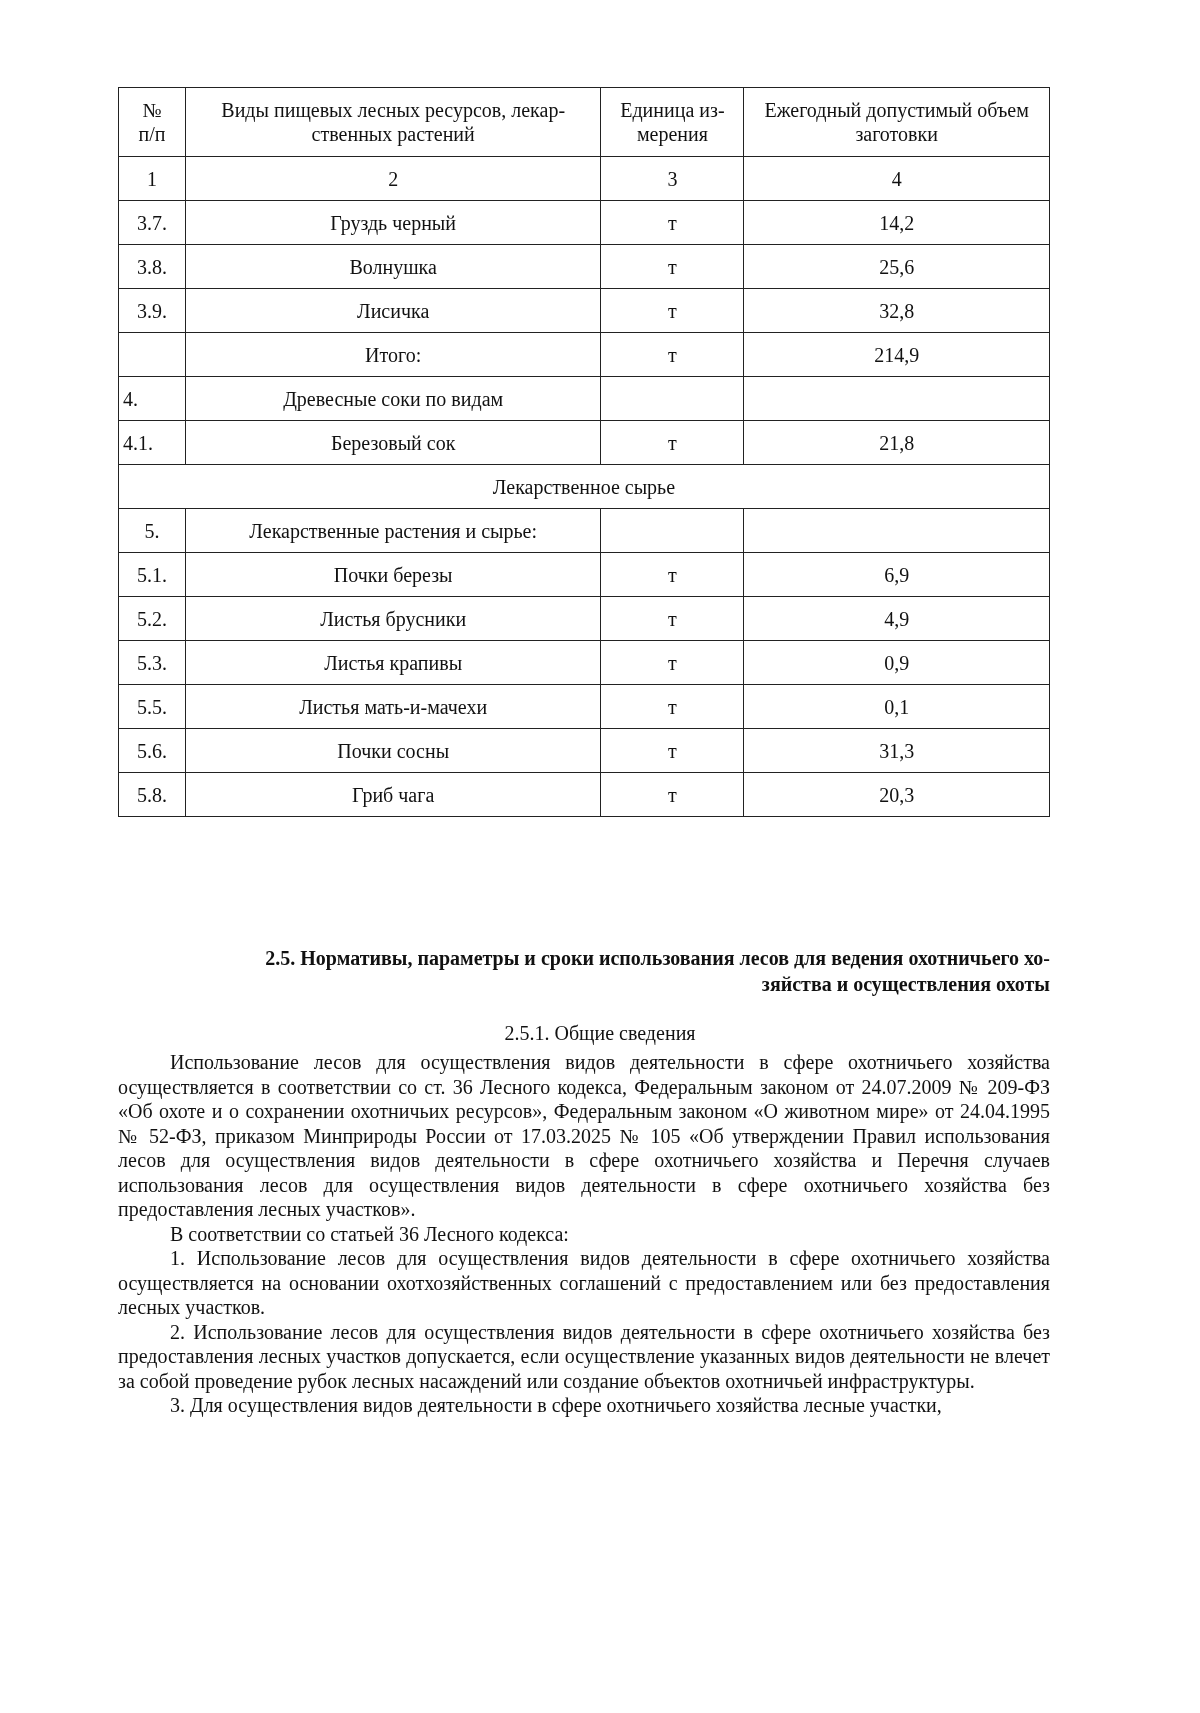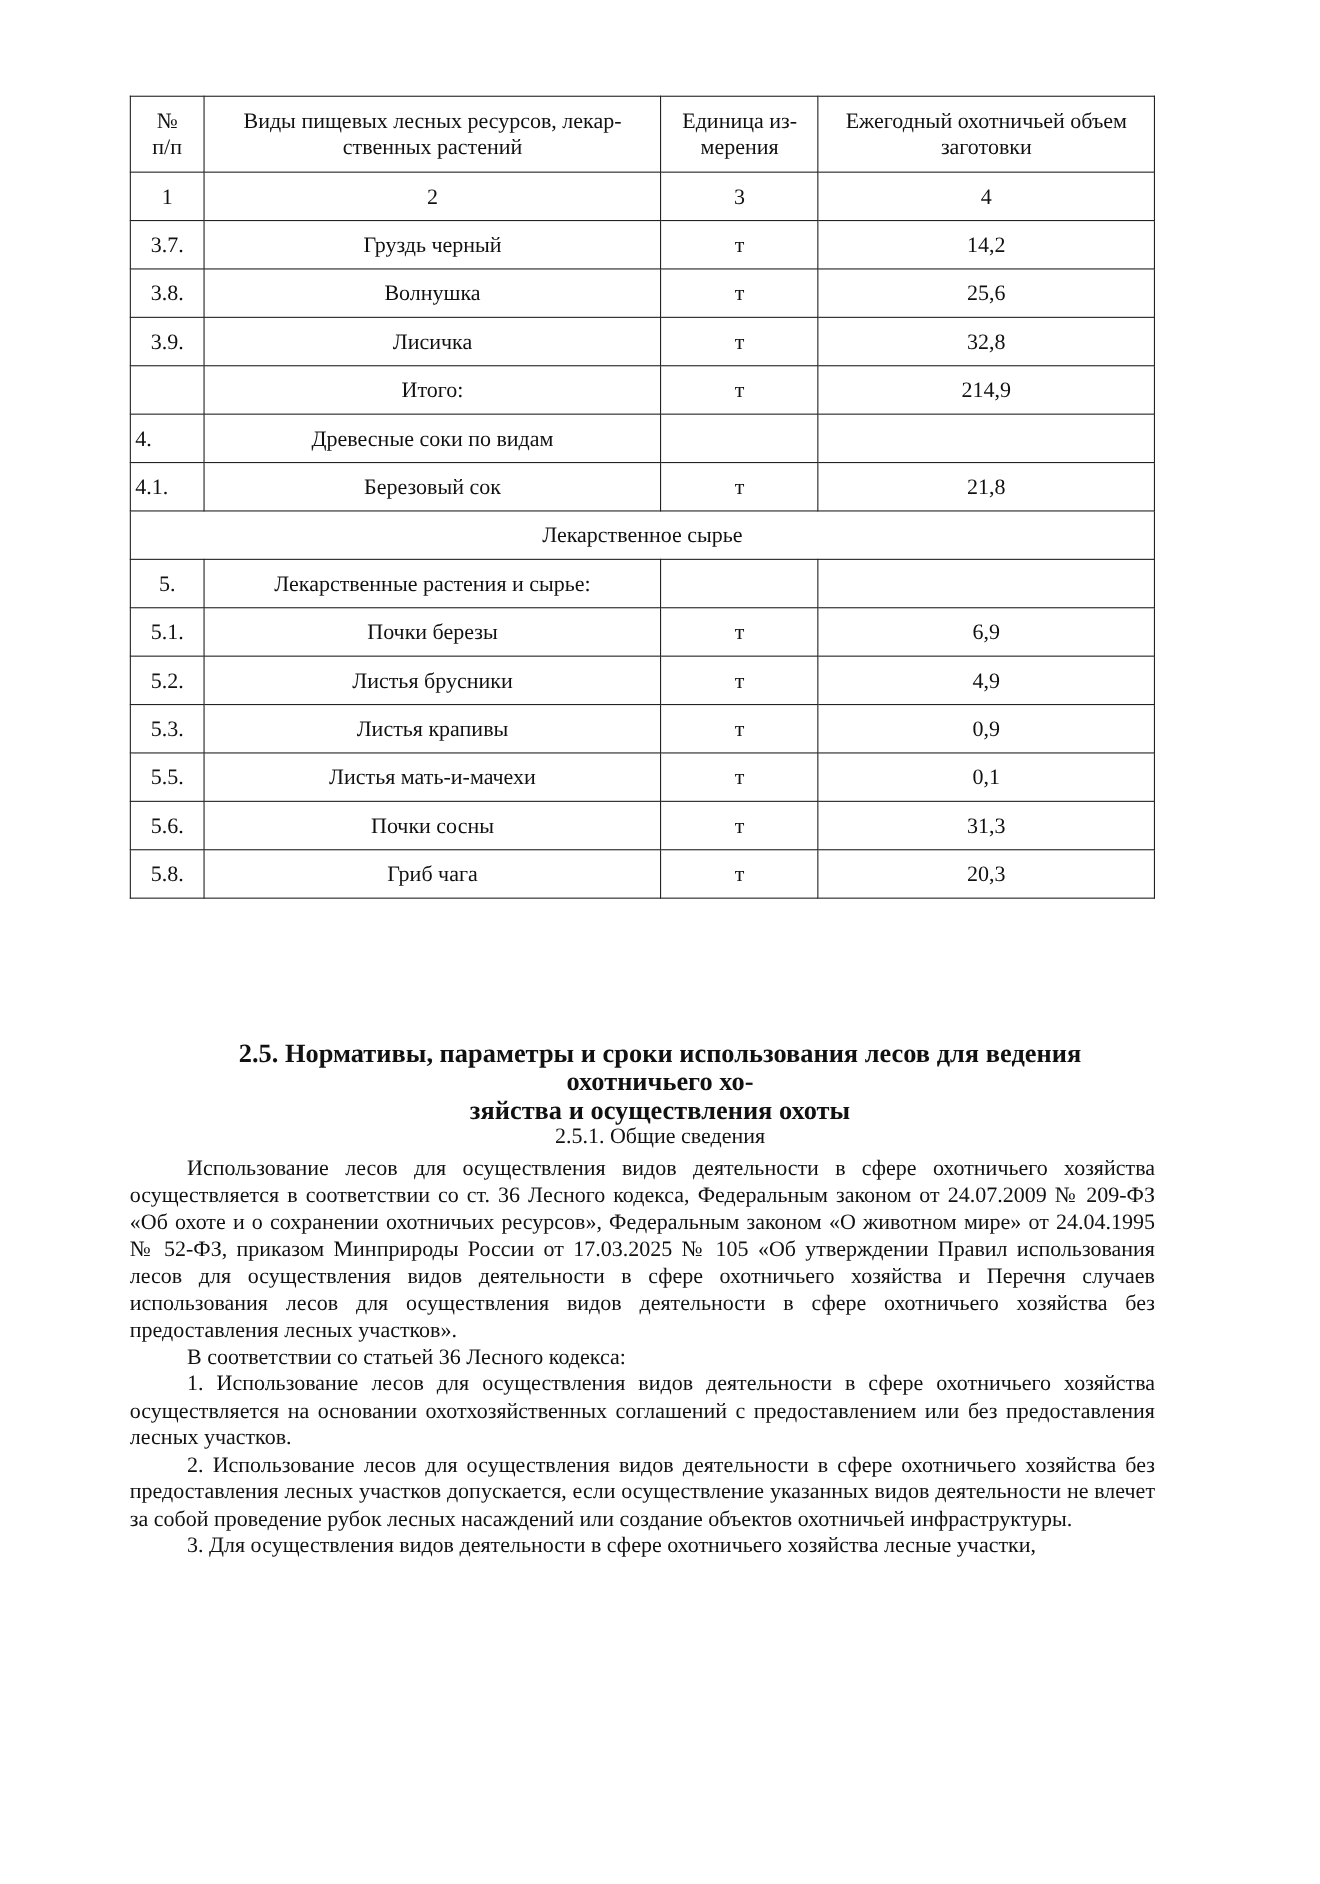--- a/index.html
+++ b/index.html
@@ -7,37 +7,37 @@
          font-family:"Liberation Serif", serif; color:#111; }
   .page-num { position:absolute; top:46px; left:0; width:1200px; text-align:right; font-size:19px;margin-left:44px; }
   table.res { position:absolute; left:118px; top:87px; width:932px; border-collapse:collapse; font-size:20px; }
   table.res td { border:1.5px solid #222; text-align:center; vertical-align:middle; padding:0 4px; height:43px; line-height:24px; }
   table.res tr.hdr td { height:68px; line-height:24px; }
   table.res td.c1 { width:58px; }
   table.res td.c2 { width:407px; }
   table.res td.c3 { width:134px; }
   table.res td.c4 { width:297px; }
   table.res td.left { text-align:left; }
-  .h2 { position:absolute; left:150px; width:900px; top:945px; text-align:center; font-weight:bold; font-size:24px; line-height:26px; }
+  .h2 { position:absolute; left:150px; width:900px; top:945px; text-align:right; font-weight:bold; font-size:20px; line-height:26px; }
   .h3 { position:absolute; left:120px; width:960px; top:1020px; text-align:center; font-weight:normal; font-size:20px; line-height:26px; }
   .body { position:absolute; left:118px; width:932px; top:1002px; font-size:20px; line-height:24.5px; text-align:justify;margin-top:48px; }
   .body p { margin:0; text-indent:52px; }
 </style>
 </head>
 <body>
 
 <div class="page-num">131</div>
 
 <table class="res">
   <tbody>
       <tr class="hdr">
     <td class="c1"><span>№</span><br><span>п/п</span></td>
     <td class="c2"><span>Виды пищевых лесных ресурсов, лекар-</span><br><span>ственных растений</span></td>
     <td class="c3"><span>Единица из-</span><br><span>мерения</span></td>
-    <td class="c4"><span>Ежегодный охотничьей объем</span><br><span>заготовки</span></td>
+    <td class="c4"><span>Ежегодный допустимый объем</span><br><span>заготовки</span></td>
   </tr>
   <tr>
     <td>1</td>
     <td>2</td>
     <td>3</td>
     <td>4</td>
   </tr>
   <tr>
     <td>3.7.</td>
     <td>Груздь черный</td>

